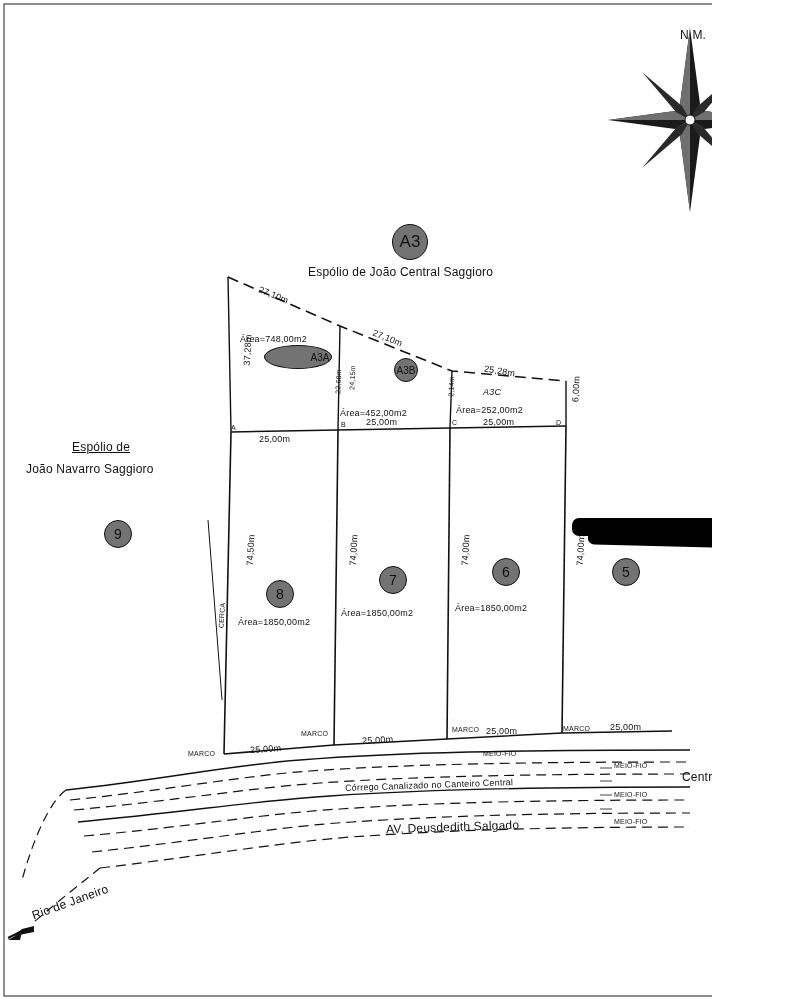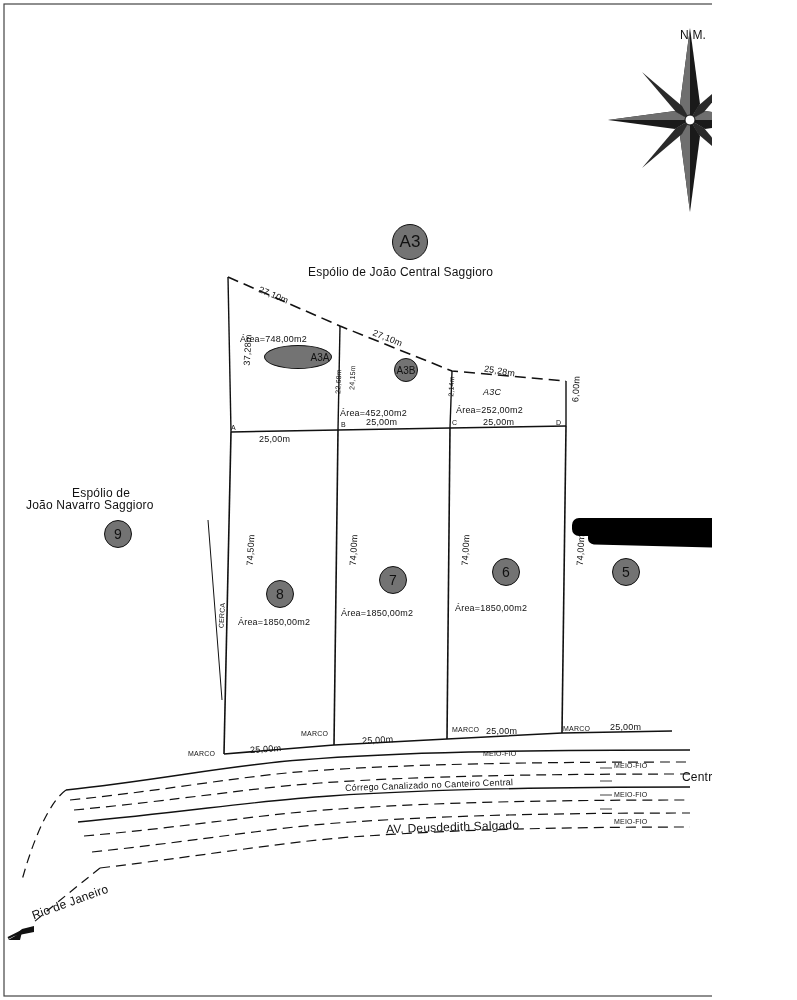--- a/index.html
+++ b/index.html
@@ -159,22 +159,22 @@
 
   <div class="lbl small" style="left:484px; top:366px; transform:rotate(9deg);">25,28m</div>
   <div class="lbl tiny" style="left:441px; top:383px; transform:rotate(-87deg);">2,14m</div>
   <div class="lbl small" style="left:563px; top:384px; transform:rotate(-87deg);">6,00m</div>
   <div class="lbl small" style="left:456px; top:405px;">Área=252,00m2</div>
   <div class="lbl small" style="left:483px; top:387px;font-style:italic;">A3C</div>
   <div class="lbl tiny" style="left:452px; top:419px;">C</div>
   <div class="lbl tiny" style="left:556px; top:419px;">D</div>
   <div class="lbl small" style="left:483px; top:417px;">25,00m</div>
 
-  <div class="lbl med" style="left:72px; top:486px;">Espólio de</div>
-  <div class="lbl med" style="left:26px; top:498px;">João Navarro Saggioro</div>
+  <div class="lbl med" style="left:72px; top:440px;text-decoration:underline;">Espólio de</div>
+  <div class="lbl med" style="left:26px; top:462px;">João Navarro Saggioro</div>
   <div class="lot-circle" style="left:104px; top:520px;">9</div>
 
   <div class="lbl small" style="left:235px; top:545px; transform:rotate(-87deg);">74,50m</div>
   <div class="lot-circle" style="left:266px; top:580px;">8</div>
   <div class="lbl small" style="left:238px; top:617px;">Área=1850,00m2</div>
   <div class="lbl tiny" style="left:188px; top:750px;">MARCO</div>
   <div class="lbl small" style="left:250px; top:744px; transform:rotate(-4deg);">25,00m</div>
   <div class="lbl tiny" style="left:209px; top:612px; transform:rotate(-87deg);">CERCA</div>
 
   <div class="lbl small" style="left:338px; top:545px; transform:rotate(-87deg);">74,00m</div>

